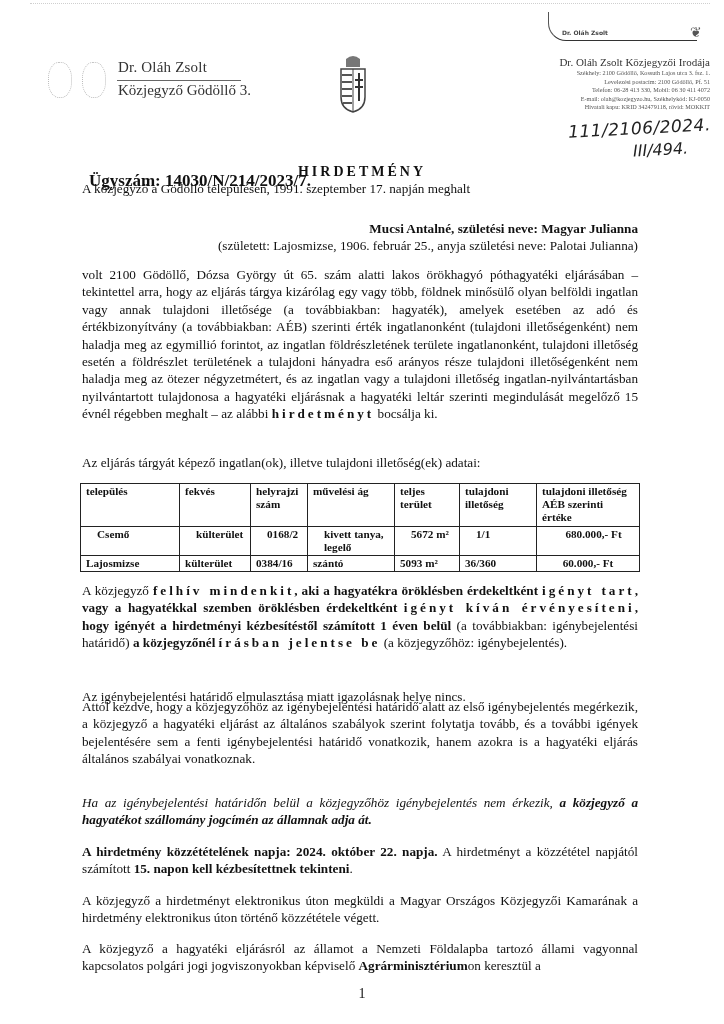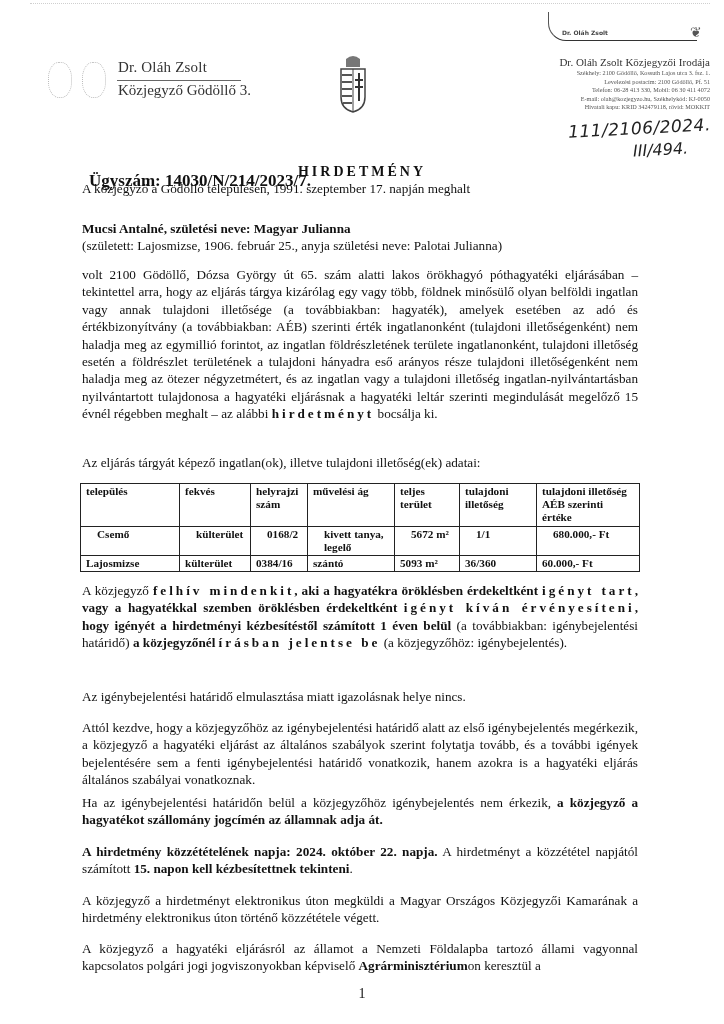--- a/index.html
+++ b/index.html
@@ -27,30 +27,30 @@
   .office .ttl { font-size: 11px; color: #333; line-height: 13px; }
   .office .ln { font-size: 6.2px; color: #555; line-height: 8.6px; white-space: nowrap; }
   .hand1 { left: 568px; top: 118px; font-size: 17px; font-style: italic;
            font-family: "DejaVu Sans", sans-serif; color: #222; transform: rotate(-3deg); letter-spacing: 0.5px;}
   .hand2 { left: 633px; top: 140px; font-size: 16px; font-style: italic;
            font-family: "DejaVu Sans", sans-serif; color: #222; transform: rotate(-3deg); }
   
   .title { left: 0; width: 724px; top: 164px; text-align: center; font-size: 14px;
            font-weight: bold; letter-spacing: 3px; }
   .p { left: 82px; width: 556px; font-size: 13.2px; line-height: 17.4px; text-align: justify; }
-  .center { text-align: left; left: 82px; width: 556px; }
+  .center { text-align: right; left: 82px; width: 556px; }
   .spaced { letter-spacing: 3px; font-weight: bold; }
   b { font-weight: bold; }
   
   table.re { position: absolute; left: 80px; top: 483px; width: 560px;
              border-collapse: collapse; font-size: 11.2px; font-weight: bold; }
   table.re td { border: 1px solid #222; padding: 1px 5px; vertical-align: top; line-height: 13px; }
   table.re tr.hd td { height: 40px; }
   table.re tr.r1 td { height: 26px; padding-left: 16px; }
-  table.re td.num { text-align: left; }
+  table.re td.num { text-align: center; }
   .pageno { left: 0; width: 724px; top: 986px; text-align: center; font-size: 14px; }
 </style>
 </head>
 <body>
 
 <div class="abs topdots"></div>
 
 <div class="abs seal" style="left:48px;top:62px;"></div>
 <div class="abs seal" style="left:82px;top:62px;"></div>
 <div class="abs name1">Dr. Oláh Zsolt</div>
@@ -139,23 +139,23 @@
 
 <div class="abs p" style="top:582px;">
   <span>A közjegyző</span>
   <span class="spaced">felhív mindenkit</span><b>, aki a hagyatékra öröklésben érdekeltként</b>
   <span class="spaced">igényt tart</span><b>, vagy a hagyatékkal szemben öröklésben érdekeltként</b>
   <span class="spaced">igényt kíván érvényesíteni</span><b>, hogy igényét a hirdetményi kézbesítéstől számított 1 éven belül</b><span> (a továbbiakban: igénybejelentési határidő) </span><b>a közjegyzőnél</b>
   <span class="spaced">írásban jelentse be</span><span> (a közjegyzőhöz: igénybejelentés).</span>
 </div>
 
 <div class="abs p" style="top:688px;">Az igénybejelentési határidő elmulasztása miatt igazolásnak helye nincs.</div>
-<div class="abs p" style="top:719px;">Attól kezdve, hogy a közjegyzőhöz az igénybejelentési határidő alatt az első igénybejelentés megérkezik, a közjegyző a hagyatéki eljárást az általános szabályok szerint folytatja tovább, és a további igények bejelentésére sem a fenti igénybejelentési határidő vonatkozik, hanem azokra is a hagyatéki eljárás általános szabályai vonatkoznak.</div>
+<div class="abs p" style="top:698px;">Attól kezdve, hogy a közjegyzőhöz az igénybejelentési határidő alatt az első igénybejelentés megérkezik, a közjegyző a hagyatéki eljárást az általános szabályok szerint folytatja tovább, és a további igények bejelentésére sem a fenti igénybejelentési határidő vonatkozik, hanem azokra is a hagyatéki eljárás általános szabályai vonatkoznak.</div>
 
-<div class="abs p" style="top:794px;">
+<div class="abs p" style="top:794px;font-style:italic;">
   <span>Ha az igénybejelentési határidőn belül a közjegyzőhöz igénybejelentés nem érkezik, </span><b>a közjegyző a hagyatékot szállomány jogcímén az államnak adja át.</b>
 </div>
 
 <div class="abs p" style="top:843px;">
   <b>A hirdetmény közzétételének napja: 2024. október 22. napja.</b><span> A hirdetményt a közzététel napjától számított </span><b>15. napon kell kézbesítettnek tekinteni</b><span>.</span>
 </div>
 
 <div class="abs p" style="top:892px;">A közjegyző a hirdetményt elektronikus úton megküldi a Magyar Országos Közjegyzői Kamarának a hirdetmény elektronikus úton történő közzététele végett.</div>
 
 <div class="abs p" style="top:940px;">

